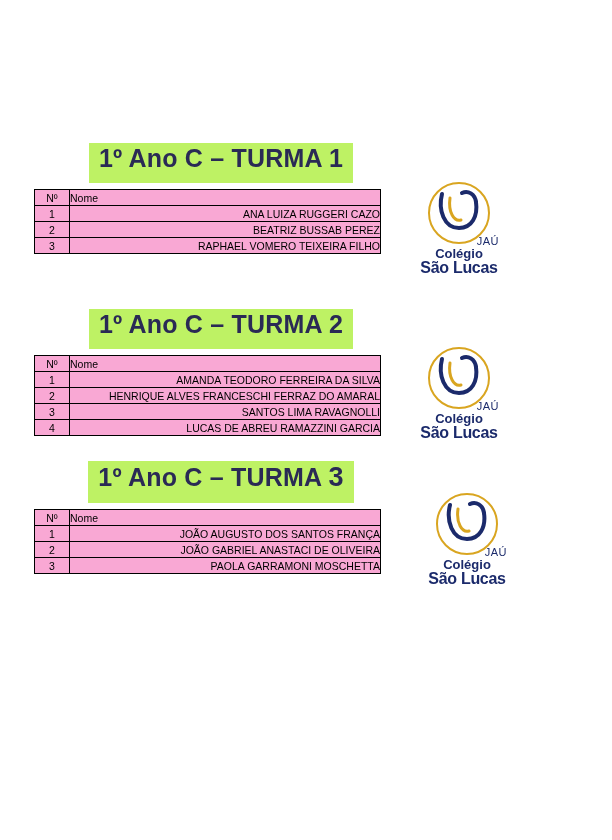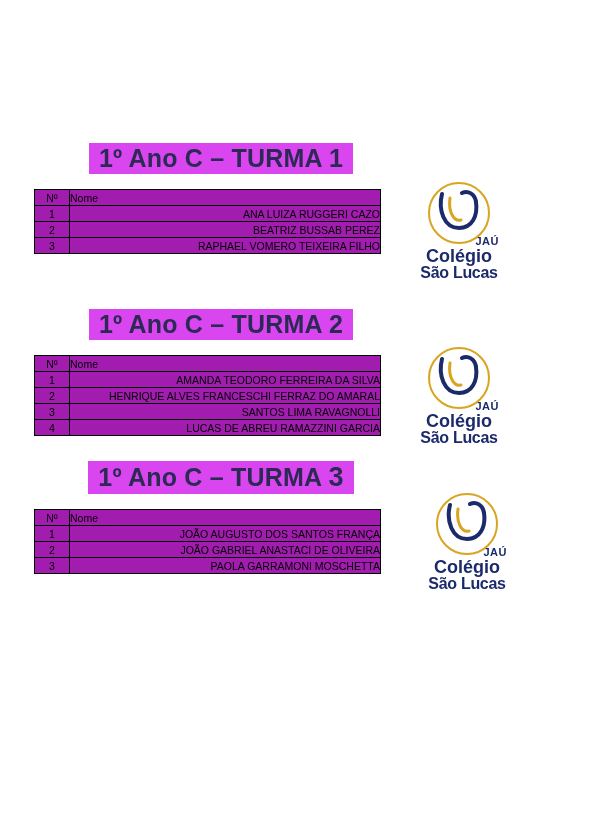--- a/index.html
+++ b/index.html
@@ -30,39 +30,39 @@
     width: 612px;
   }
 
   
   .title-wrap {
     position: absolute;
     text-align: center;
   }
   .title {
     display: inline-block;
-    background: #d946ef;
+    background: #bef264;
     color: #2a2a55;
     font-size: 25px;
     font-weight: bold;
     letter-spacing: 0.2px;
-    padding: 2px 10px 3px 10px;
+    padding: 2px 10px 12px 10px;
     white-space: nowrap;
     line-height: 1.05;
   }
   .title .tnum {
     font-size: 25px;
   }
 
   
   table.roster {
     position: absolute;
     border-collapse: collapse;
     font-size: 10.5px;
-    background: #a21caf;
+    background: #f9a8d4;
   }
   table.roster td, table.roster th {
     border: 1px solid #000000;
     height: 15px;
     padding: 0;
     font-weight: normal;
   }
   table.roster th.col-num, table.roster td.col-num {
     width: 34px;
     text-align: center;
@@ -105,26 +105,26 @@
     position: absolute;
     left: 50%;
     top: 2px;
     transform: translateX(-50%);
   }
   .logo .jau {
     position: absolute;
     right: 6px;
     bottom: -1px;
     font-size: 11px;
-    font-weight: bold;
+    font-weight: normal;
     color: #1b2a6b;
     letter-spacing: 0.5px;
   }
   .logo .colegio {
-    font-size: 18px;
+    font-size: 13px;
     font-weight: bold;
     color: #1b2a6b;
     margin-top: 1px;
     line-height: 1;
   }
   .logo .saolucas {
     font-size: 16px;
     font-weight: bold;
     color: #1b2a6b;
     line-height: 1.05;

